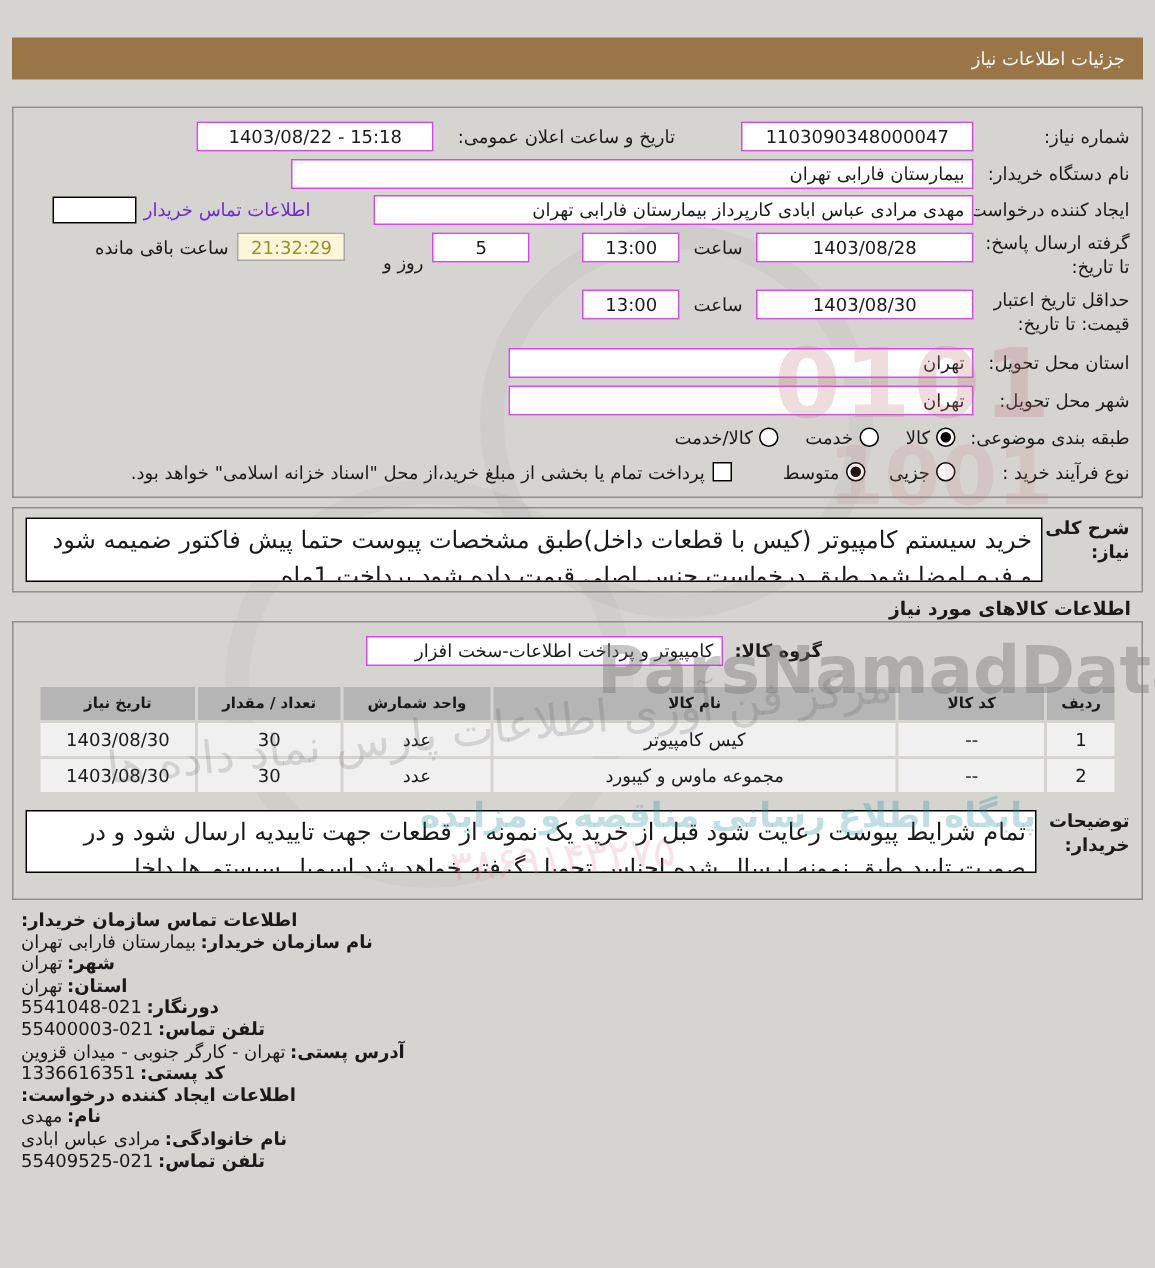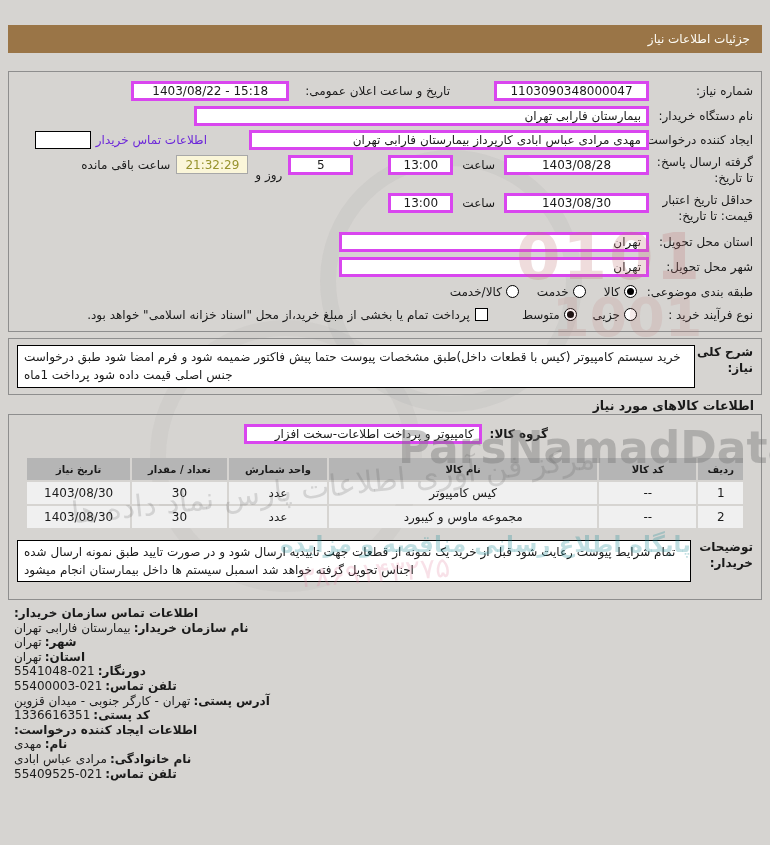--- a/index.html
+++ b/index.html
@@ -16,28 +16,28 @@
   }
   .gbox{position:absolute;left:8px;right:8px;border:1px solid #8e8e8e;box-sizing:border-box;background:transparent;z-index:1}
   #box1{top:71px;height:261px;padding:9px 8px 0}
   #box2{top:338px;height:57px;padding:6px 8px;display:flex;direction:rtl;align-items:flex-start}
   #box3{top:414px;height:186px;padding:9px 8px 0}
   .row{display:flex;direction:rtl;align-items:center;font-size:12px}
   .lbl{font-size:12px;white-space:nowrap}
   .lbl2{font-size:12px;line-height:1.3}
   .b{font-weight:bold}
   .inp{
-    background:#fff;border:3px solid #d946ef;height:20px;box-sizing:border-box;
+    background:#fff;border:1px solid #d946ef;height:20px;box-sizing:border-box;
     font-size:12px;display:flex;align-items:center;padding:0 5px;overflow:hidden;white-space:nowrap;
   }
   .center{justify-content:center}
   .ltr{direction:ltr;unicode-bidi:embed}
   .mlbox{
     background:#fff;border:1px solid #000;box-sizing:border-box;
-    font-size:12px;line-height:1.5;padding:2px 6px;text-align:left;overflow:hidden;
+    font-size:16px;line-height:1.5;padding:2px 6px;text-align:right;overflow:hidden;
   }
   .link{color:#6d28d9;font-size:12px;white-space:nowrap;cursor:pointer}
   .cdown{
     background:#fbf6d9;border:1px solid #a8a8a8;color:#97932e;
     height:19px;box-sizing:border-box;font-size:12px;display:flex;align-items:center;justify-content:center;
   }
   .radio{width:13px;height:13px;border:1px solid #000;border-radius:50%;background:#fff;display:inline-block;box-sizing:border-box;flex:none}
   .radio.sel{position:relative}
   .radio.sel::after{content:"";position:absolute;left:2px;top:2px;width:7px;height:7px;background:#000;border-radius:50%}
   .cb{width:13px;height:13px;border:1px solid #000;background:#fff;display:inline-block;box-sizing:border-box;flex:none}
@@ -83,21 +83,21 @@
     <span class="spacer-box" style="margin-right:5px"></span>
   </div>
 
   <div class="row" style="height:36px;margin-bottom:2px;align-items:flex-start">
     <span class="lbl2" style="width:104px">گرفته ارسال پاسخ: تا تاریخ:</span>
     <span class="inp center ltr" style="width:145px">1403/08/28</span>
     <span class="lbl" style="margin-right:9px;margin-top:3px">ساعت</span>
     <span class="inp center ltr" style="width:65px;margin-right:9px">13:00</span>
     <span class="inp center" style="width:65px;margin-right:35px">5</span>
     <span class="lbl" style="margin-right:6px;margin-top:13px">روز و</span>
-    <span class="cdown ltr" style="width:72px;margin-right:7px">21:32:29</span>
+    <span class="cdown ltr" style="width:72px;margin-right:25px">21:32:29</span>
     <span class="lbl" style="margin-right:6px;margin-top:3px">ساعت باقی مانده</span>
   </div>
 
   <div class="row" style="height:36px;margin-bottom:2px;align-items:flex-start">
     <span class="lbl2" style="width:104px">حداقل تاریخ اعتبار قیمت: تا تاریخ:</span>
     <span class="inp center ltr" style="width:145px">1403/08/30</span>
     <span class="lbl" style="margin-right:9px;margin-top:3px">ساعت</span>
     <span class="inp center ltr" style="width:65px;margin-right:9px">13:00</span>
   </div>
 

